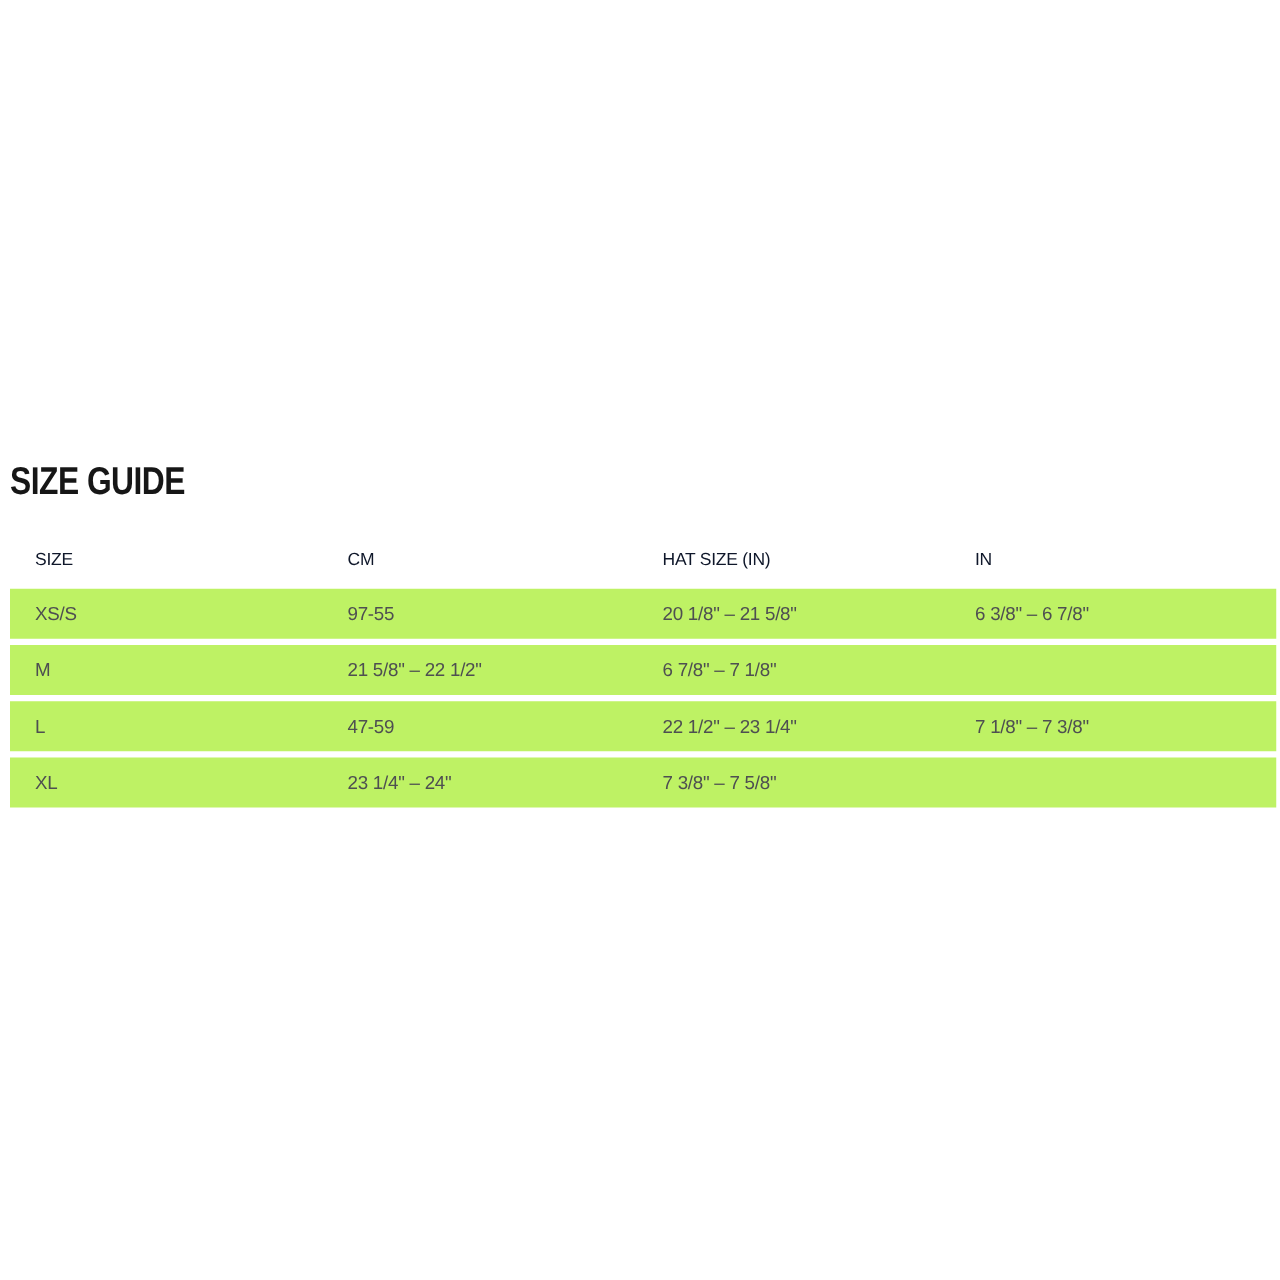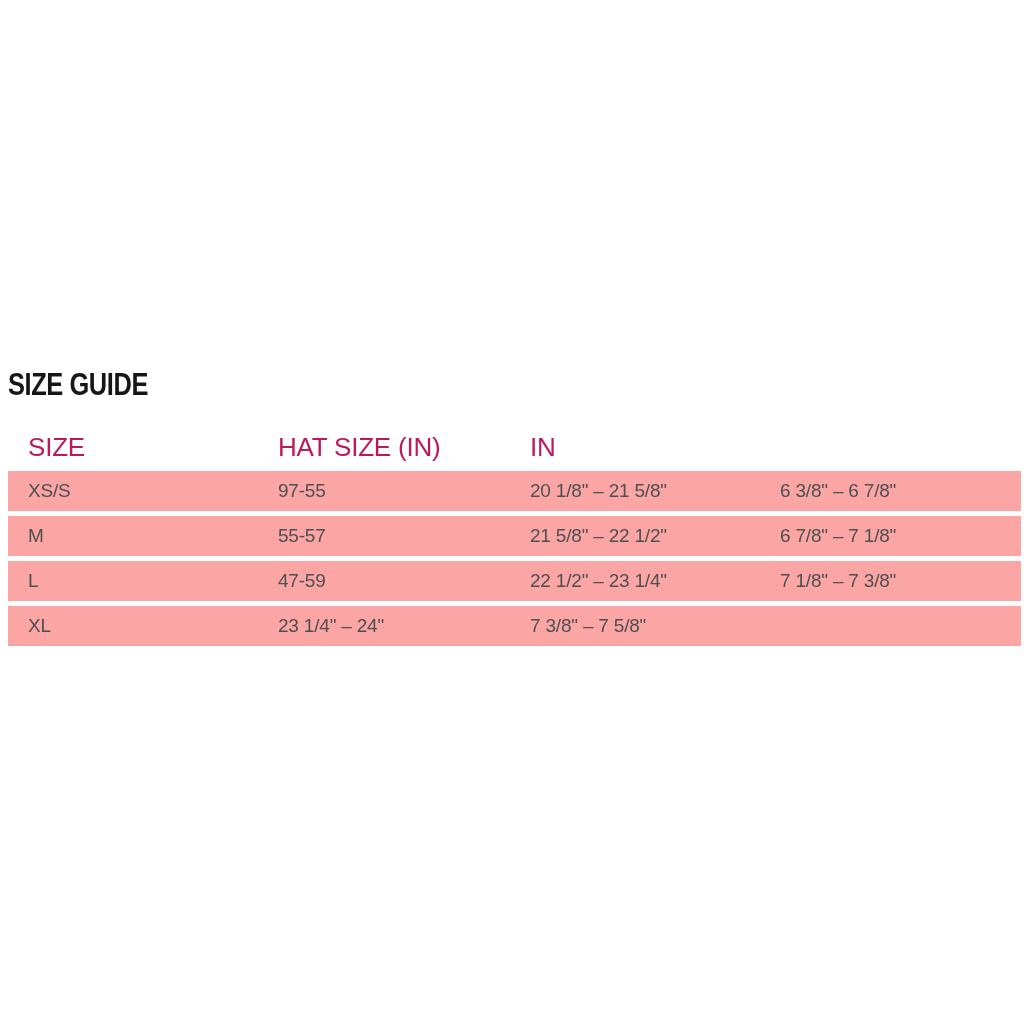--- a/index.html
+++ b/index.html
@@ -42,61 +42,61 @@
     align-items: center;
   }
   .trow .cell {
     padding-left: 20px;
     white-space: nowrap;
     overflow: hidden;
   }
   .thead {
     height: 38px;
     background: #ffffff;
-    color: #be185d;
-    font-size: 26px;
+    color: #0f172a;
+    font-size: 14px;
     letter-spacing: -0.2px;
   }
   .tbody-row {
     height: 40px;
     margin-top: 5px;
-    background: #fca5a5;
+    background: #bef264;
     color: #4e4f51;
-    font-size: 19px;
+    font-size: 15px;
     letter-spacing: -0.2px;
   }
   .tbody-row:first-of-type {
     margin-top: 0;
   }
 </style>
 </head>
 <body>
 
 <div class="page">
 
   <div class="heading">SIZE GUIDE</div>
 
   <div class="size-table">
 
     <div class="trow thead">
       <div class="cell">SIZE</div>
+      <div class="cell">CM</div>
       <div class="cell">HAT SIZE (IN)</div>
       <div class="cell">IN</div>
     </div>
 
     <div class="trow tbody-row">
       <div class="cell">XS/S</div>
       <div class="cell">97-55</div>
       <div class="cell">20 1/8" – 21 5/8"</div>
       <div class="cell">6 3/8" – 6 7/8"</div>
     </div>
 
     <div class="trow tbody-row">
       <div class="cell">M</div>
-      <div class="cell">55-57</div>
       <div class="cell">21 5/8" – 22 1/2"</div>
       <div class="cell">6 7/8" – 7 1/8"</div>
     </div>
 
     <div class="trow tbody-row">
       <div class="cell">L</div>
       <div class="cell">47-59</div>
       <div class="cell">22 1/2" – 23 1/4"</div>
       <div class="cell">7 1/8" – 7 3/8"</div>
     </div>

